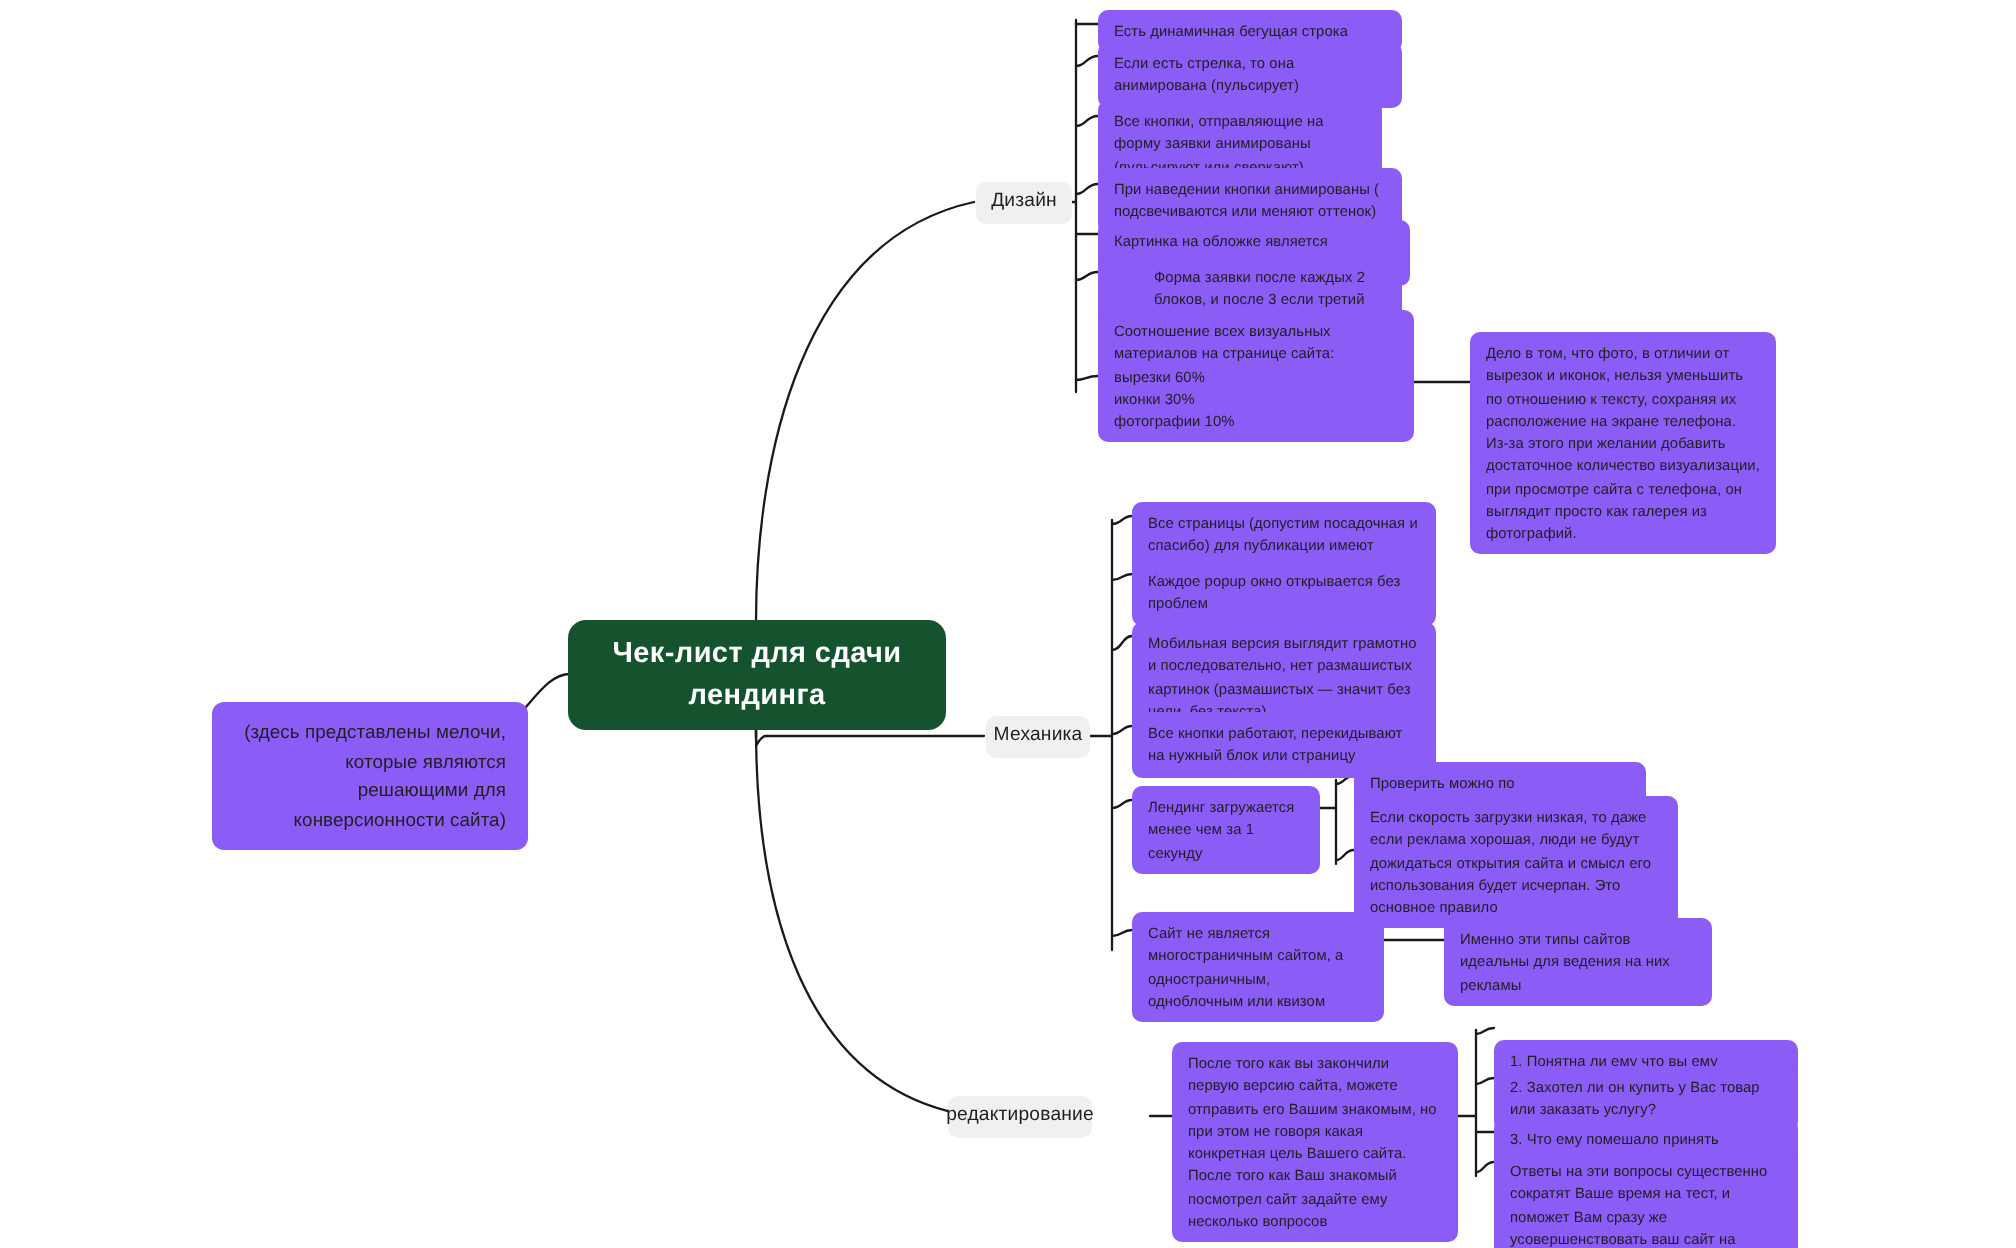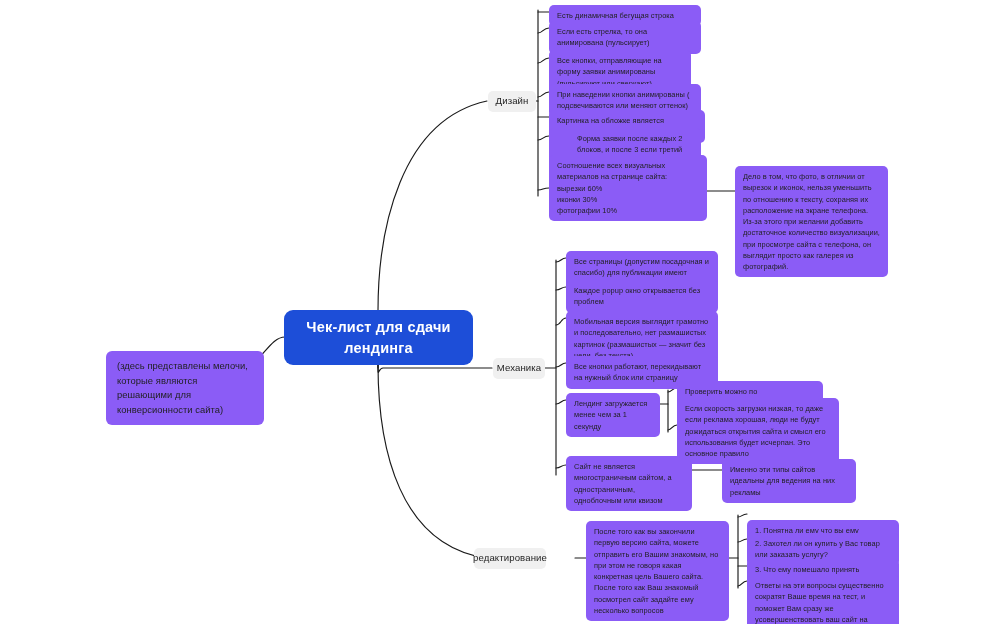--- a/index.html
+++ b/index.html
@@ -32,21 +32,21 @@
     background:#8b5cf6;
     color:#1f1f1f;
     border-radius:5px;
     padding:5px 8px;
     font-size:7.4px;
     line-height:1.52;
     letter-spacing:.05px;
     white-space:pre-wrap;
   }
   .node.center{
-    background:#1d4ed8;
+    background:#14532d;
     color:#ffffff;
     border-radius:9px;
     font-size:14.5px;
     font-weight:bold;
     line-height:1.42;
     text-align:center;
     display:flex;
     align-items:center;
     justify-content:center;
     padding:8px 10px;
@@ -132,21 +132,21 @@
     <path d="M729,558 L738,558"></path>
     <path d="M738,515 L738,588"></path>
     <path d="M738,517 C742,517 742,514 747,514"></path>
     <path d="M738,542 C742,542 742,539 747,539"></path>
     <path d="M738,566 C742,566 742,566 747,566"></path>
     <path d="M738,586 C742,586 742,581 747,581"></path>
   </svg>
 
   <div class="node center" style="left:284px;top:310px;width:189px;height:55px;">Чек-лист для сдачи лендинга</div>
 
-  <div class="node note" style="left:106px;top:351px;width:158px;">(здесь представлены мелочи, которые являются решающими для конверсионности сайта)</div>
+  <div class="node note" style="left:106px;top:351px;width:158px;text-align:right;">(здесь представлены мелочи, которые являются решающими для конверсионности сайта)</div>
 
   <div class="node branch" style="left:488px;top:91px;width:42px;height:21px;">Дизайн</div>
 
   <div class="node" style="left:549px;top:5px;width:152px;">Есть динамичная бегущая строка</div>
 
   <div class="node" style="left:549px;top:21px;width:152px;">Если есть стрелка, то она анимирована (пульсирует)</div>
 
   <div class="node" style="left:549px;top:50px;width:142px;">Все кнопки, отправляющие на форму заявки анимированы (пульсируют или сверкают)</div>
 
   <div class="node" style="left:549px;top:84px;width:152px;">При наведении кнопки анимированы ( подсвечиваются или меняют оттенок)</div>

